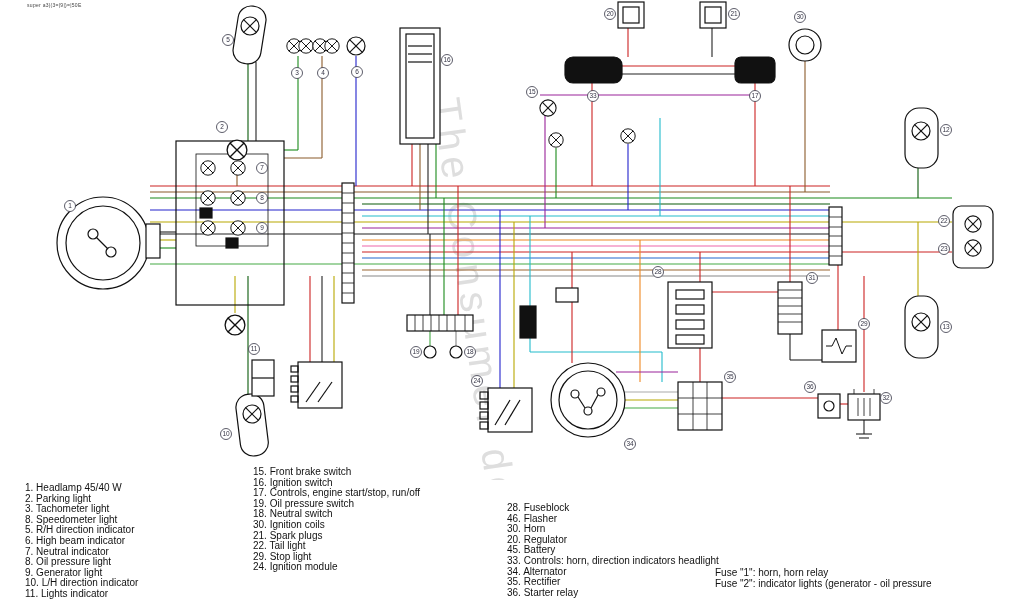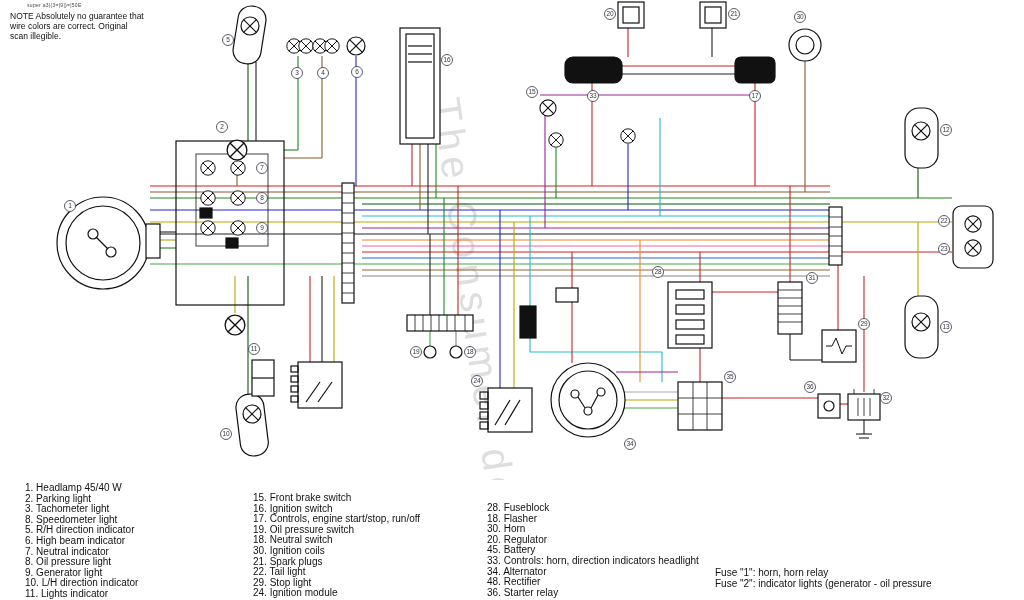--- a/index.html
+++ b/index.html
@@ -368,60 +368,55 @@
         <circle cx="630" cy="444" r="5.5" fill="#fff" stroke="#334" stroke-width="0.8"></circle>
         <text x="630" y="446.3" text-anchor="middle" font-size="6.5" fill="#334">34</text>
         <circle cx="730" cy="377" r="5.5" fill="#fff" stroke="#334" stroke-width="0.8"></circle>
         <text x="730" y="379.3" text-anchor="middle" font-size="6.5" fill="#334">35</text>
         <circle cx="810" cy="387" r="5.5" fill="#fff" stroke="#334" stroke-width="0.8"></circle>
         <text x="810" y="389.3" text-anchor="middle" font-size="6.5" fill="#334">36</text>
       </g>
 </svg>
 
 <div class="tiny">super a3|(3=|9|)=|50E</div>
-<div class="note">
-  <div>NOTE  Absolutely no guarantee that</div>
-  <div>wire colors are correct. Original</div>
-  <div>scan illegible.</div>
-</div>
 
 <div class="col" style="left:25px;top:483px">
       <div>1. Headlamp 45/40 W</div>
       <div>2. Parking light</div>
       <div>3. Tachometer light</div>
       <div>8. Speedometer light</div>
       <div>5. R/H direction indicator</div>
       <div>6. High beam indicator</div>
       <div>7. Neutral indicator</div>
       <div>8. Oil pressure light</div>
       <div>9. Generator light</div>
       <div>10. L/H direction indicator</div>
       <div>11. Lights indicator</div>
     </div>
-<div class="col" style="left:253px;top:493px">
+<div class="col" style="left:253px;top:467px">
       <div>15. Front brake switch</div>
       <div>16. Ignition switch</div>
       <div>17. Controls, engine start/stop, run/off</div>
       <div>19. Oil pressure switch</div>
       <div>18. Neutral switch</div>
       <div>30. Ignition coils</div>
       <div>21. Spark plugs</div>
       <div>22. Tail light</div>
       <div>29. Stop light</div>
       <div>24. Ignition module</div>
     </div>
-<div class="col" style="left:487px;top:503px">
+<div class="col" style="left:507px;top:503px">
       <div>28. Fuseblock</div>
-      <div>18. Flasher</div>
+      <div>46. Flasher</div>
       <div>30. Horn</div>
       <div>20. Regulator</div>
       <div>45. Battery</div>
       <div>33. Controls: horn, direction indicators headlight</div>
       <div>34. Alternator</div>
-      <div>48. Rectifier</div>
+      <div>35. Rectifier</div>
       <div>36. Starter relay</div>
     </div>
 <div class="col" style="left:715px;top:568px">
       <div>Fuse "1": horn, horn relay</div>
       <div>Fuse "2": indicator lights (generator - oil pressure</div>
     </div>
 
 </div>
 
 </body></html>

